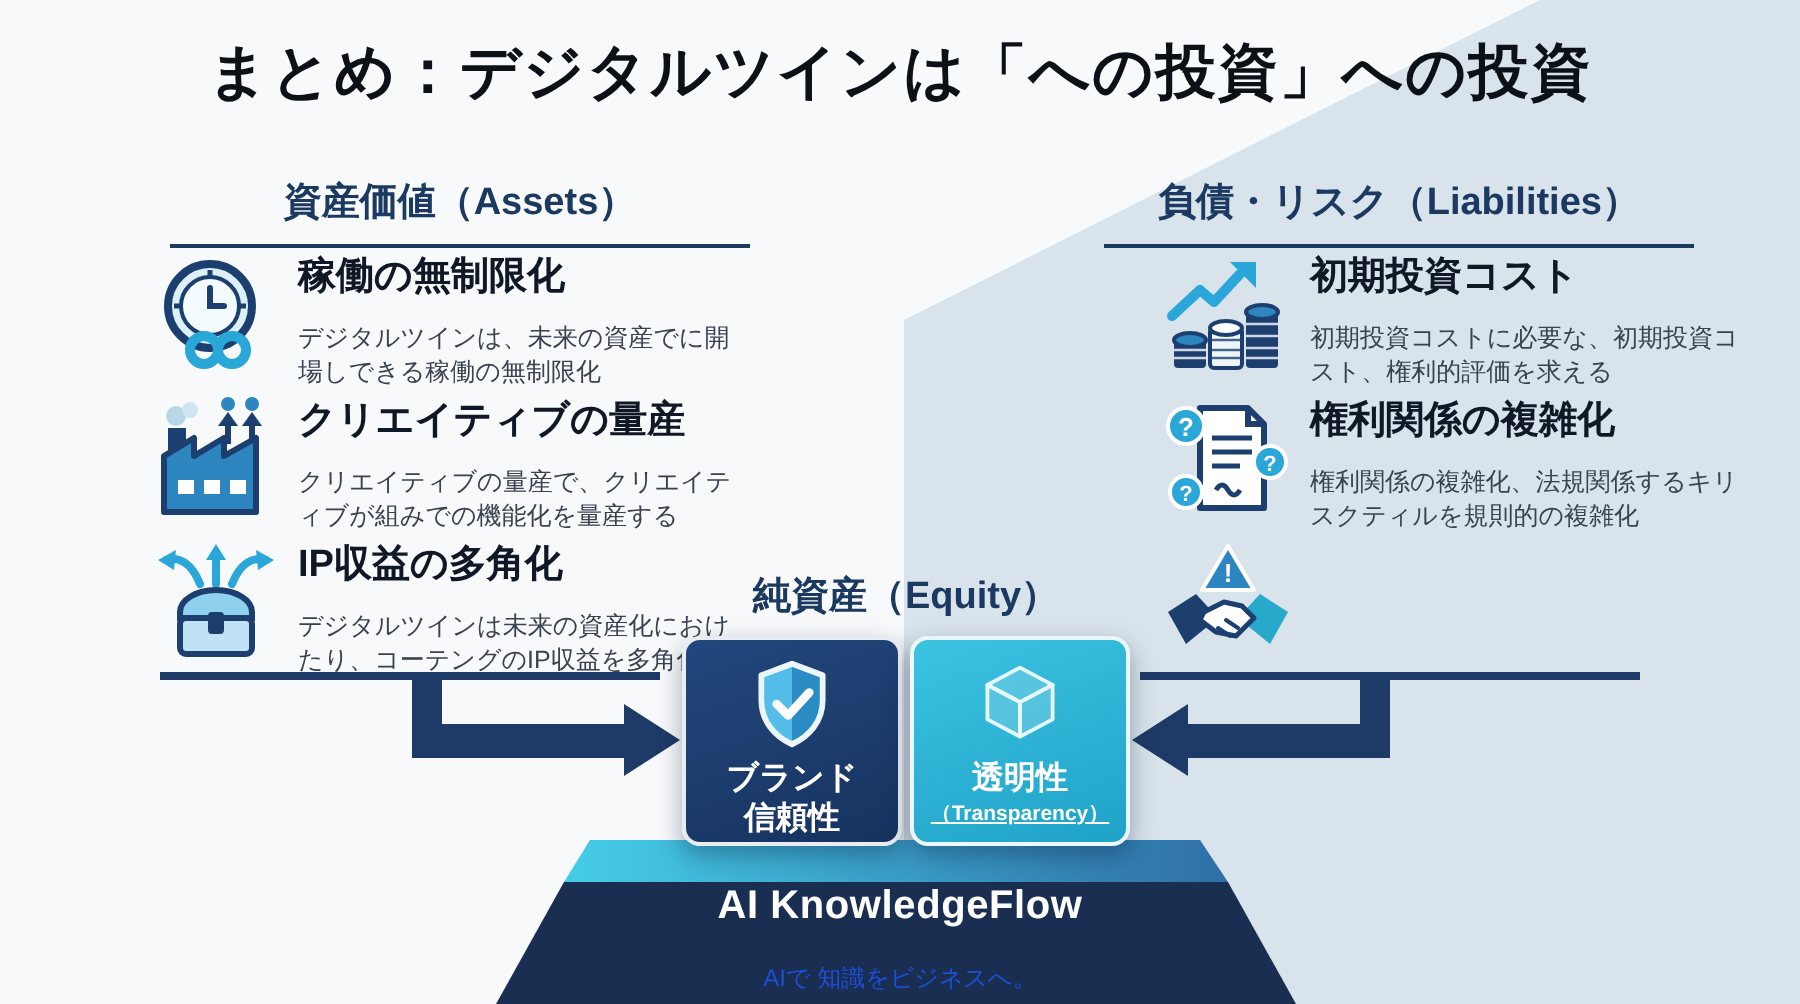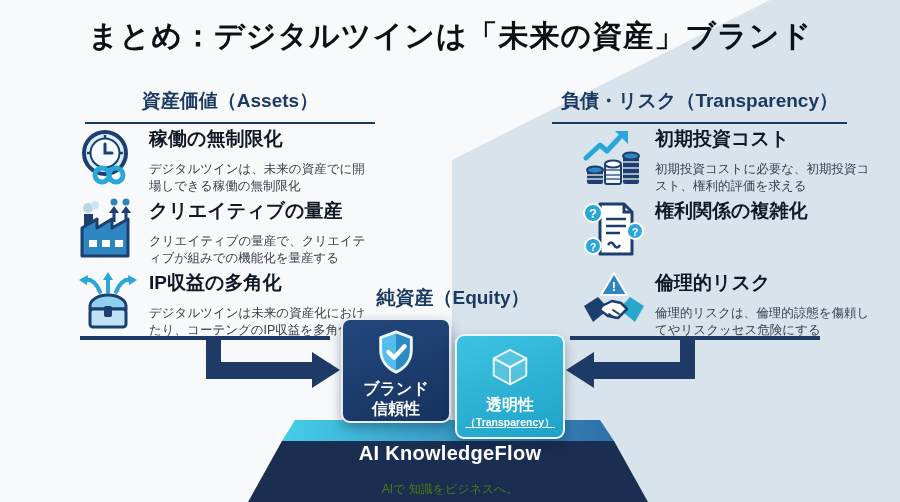--- a/index.html
+++ b/index.html
@@ -38,50 +38,50 @@
   }
   .ebox{
     position:absolute;top:318px;width:110px;height:105px;border-radius:9px;
     border:2px solid rgba(255,255,255,.9);z-index:5;
     display:flex;flex-direction:column;align-items:center;
     box-shadow:0 5px 12px rgba(10,25,55,.35);
     text-align:left;color:#fff;
   }
   .ebox .eicon{margin-top:9px;}
   .ebox-brand{left:341px;background:linear-gradient(160deg,#23477d,var(--navy,#16335f));}
-  .ebox-trans{left:455px;background:linear-gradient(160deg,#3cc3e2,var(--cyan,#1fa2c8));margin-top:16px;}
+  .ebox-trans{left:455px;background:linear-gradient(160deg,#3cc3e2,var(--cyan,#1fa2c8));}
   .eline1{font-size:16px;font-weight:800;line-height:1.25;}
   .eline2{font-size:16px;font-weight:800;line-height:1.25;}
   .eline2.small{font-size:10.5px;font-weight:700;margin-top:1px;text-decoration:underline;}
   .arrow-part{position:absolute;background:var(--arrow,#1e3a66);}
   .thinline{height:4px;top:336px;}
   .thinline.l{left:80px;width:250px;}
   .thinline.r{left:570px;width:250px;}
   .vbar{width:15px;height:42px;top:336px;}
   .vbar.l{left:206px;} .vbar.r{left:680px;}
   .hbar{height:17px;top:362px;}
   .hbar.l{left:206px;width:108px;}
   .hbar.r{left:590px;width:105px;}
   .ahead{position:absolute;width:0;height:0;top:352px;}
   .ahead.l{left:312px;border-top:18px solid transparent;border-bottom:18px solid transparent;border-left:28px solid var(--arrow,#1e3a66);}
   .ahead.r{left:566px;border-top:18px solid transparent;border-bottom:18px solid transparent;border-right:28px solid var(--arrow,#1e3a66);}
   .pedestal{position:absolute;left:230px;top:417px;z-index:2;}
   .ped-text{position:absolute;left:0;right:0;text-align:center;z-index:6;color:#fff;}
   .ped-brand{top:442px;font-size:20px;font-weight:800;letter-spacing:.3px;}
   .ped-byline{top:468px;font-size:10px;font-weight:700;letter-spacing:.6px;}
-  .ped-tagline{top:481px;font-size:12px;color:#4d7c0f;font-weight:400;}
+  .ped-tagline{top:481px;font-size:12px;color:#1d4ed8;font-weight:400;}
 </style>
 </head>
 <body>
 
 <div class="canvas">
 
   <div class="bg-right"></div>
 
-  <h1 class="title">まとめ：デジタルツインは「未来の資産」ブランド</h1>
+  <h1 class="title">まとめ：デジタルツインは「への投資」への投資</h1>
 
   <div class="col-header assets">資産価値（Assets）</div>
 
   <div class="item l r1">
     <div class="item-icon">
       <svg viewBox="0 0 64 64" width="64" height="64">
         <circle cx="29" cy="27" r="21" fill="#dcf0fa" stroke="#1d3f70" stroke-width="4"></circle>
         <circle cx="29" cy="27" r="14.5" fill="#f4fbff" stroke="#1d3f70" stroke-width="2"></circle>
         <g stroke="#1d3f70" stroke-width="2.5">
           <line x1="29" y1="9" x2="29" y2="13"></line>
@@ -147,21 +147,21 @@
         <rect x="14" y="39" width="36" height="18" rx="3" fill="#bfe3f5" stroke="#1d3f70" stroke-width="3"></rect>
         <rect x="28" y="36" width="8" height="11" rx="2" fill="#1d3f70"></rect>
       </svg>
     </div>
     <div class="item-text">
       <div class="item-title">IP収益の多角化</div>
       <div class="item-desc">デジタルツインは未来の資産化におけたり、コーテングのIP収益を多角化</div>
     </div>
   </div>
 
-  <div class="col-header liab">負債・リスク（Transparency）</div>
+  <div class="col-header liab">負債・リスク（Liabilities）</div>
 
   <div class="item r r1">
     <div class="item-icon">
       <svg viewBox="0 0 64 64" width="64" height="64">
         <path d="M4 32 L18 19 L25 25 L38 11" fill="none" stroke="#2aa7d8" stroke-width="5" stroke-linecap="round" stroke-linejoin="round"></path>
         <path d="M33 5 h13 v13 z" fill="#2aa7d8"></path>
         <rect x="5" y="44" width="16" height="14" rx="2" fill="#1d3f70"></rect>
         <ellipse cx="13" cy="44" rx="8" ry="3.5" fill="#2e86c1" stroke="#1d3f70" stroke-width="2"></ellipse>
         <rect x="23" y="38" width="16" height="20" rx="2" fill="#eef6fb" stroke="#1d3f70" stroke-width="2"></rect>
         <ellipse cx="31" cy="38" rx="8" ry="3.5" fill="#fff" stroke="#1d3f70" stroke-width="2"></ellipse>
@@ -196,37 +196,34 @@
           <text x="11" y="20" font-size="13" font-weight="bold" fill="#fff" text-anchor="middle">?</text>
           <circle cx="53" cy="33" r="8" fill="#2aa7d8" stroke="#fff" stroke-width="2"></circle>
           <text x="53" y="37.5" font-size="11" font-weight="bold" fill="#fff" text-anchor="middle">?</text>
           <circle cx="11" cy="48" r="8" fill="#2aa7d8" stroke="#fff" stroke-width="2"></circle>
           <text x="11" y="52.5" font-size="11" font-weight="bold" fill="#fff" text-anchor="middle">?</text>
         </g>
       </svg>
     </div>
     <div class="item-text">
       <div class="item-title">権利関係の複雑化</div>
+      <div class="item-desc">権利関係の複雑化、法規関係するキリスクティルを規則的の複雑化</div>
     </div>
   </div>
 
   <div class="item r r3">
     <div class="item-icon">
       <svg viewBox="0 0 64 64" width="64" height="64">
         <path d="M32 3 L45 25 H19 Z" fill="#2e86c1" stroke="#fff" stroke-width="2" stroke-linejoin="round"></path>
         <text x="32" y="21" font-size="13" font-weight="bold" fill="#fff" text-anchor="middle">!</text>
         <path d="M2 36 L16 27 L27 39 L11 52 Z" fill="#1d3f70"></path>
         <path d="M62 36 L48 27 L37 39 L53 52 Z" fill="#28a9cc"></path>
         <path d="M20 36 l10 -5 l9 2 l6 6 l-9 9 l-10 -2 l-8 -6 z" fill="#fff" stroke="#1d3f70" stroke-width="2.5" stroke-linejoin="round"></path>
         <path d="M31 40 l6 4 M27 44 l6 4" stroke="#1d3f70" stroke-width="2" fill="none" stroke-linecap="round"></path>
       </svg>
-    </div>
-    <div class="item-text">
-      <div class="item-title">倫理的リスク</div>
-      <div class="item-desc">倫理的リスクは、倫理的諒態を傷頼してやリスクッセス危険にする</div>
     </div>
   </div>
 
   <div class="arrow-part thinline l"></div>
   <div class="arrow-part vbar l"></div>
   <div class="arrow-part hbar l"></div>
   <div class="ahead l"></div>
 
   <div class="arrow-part thinline r"></div>
   <div class="arrow-part vbar r"></div>

